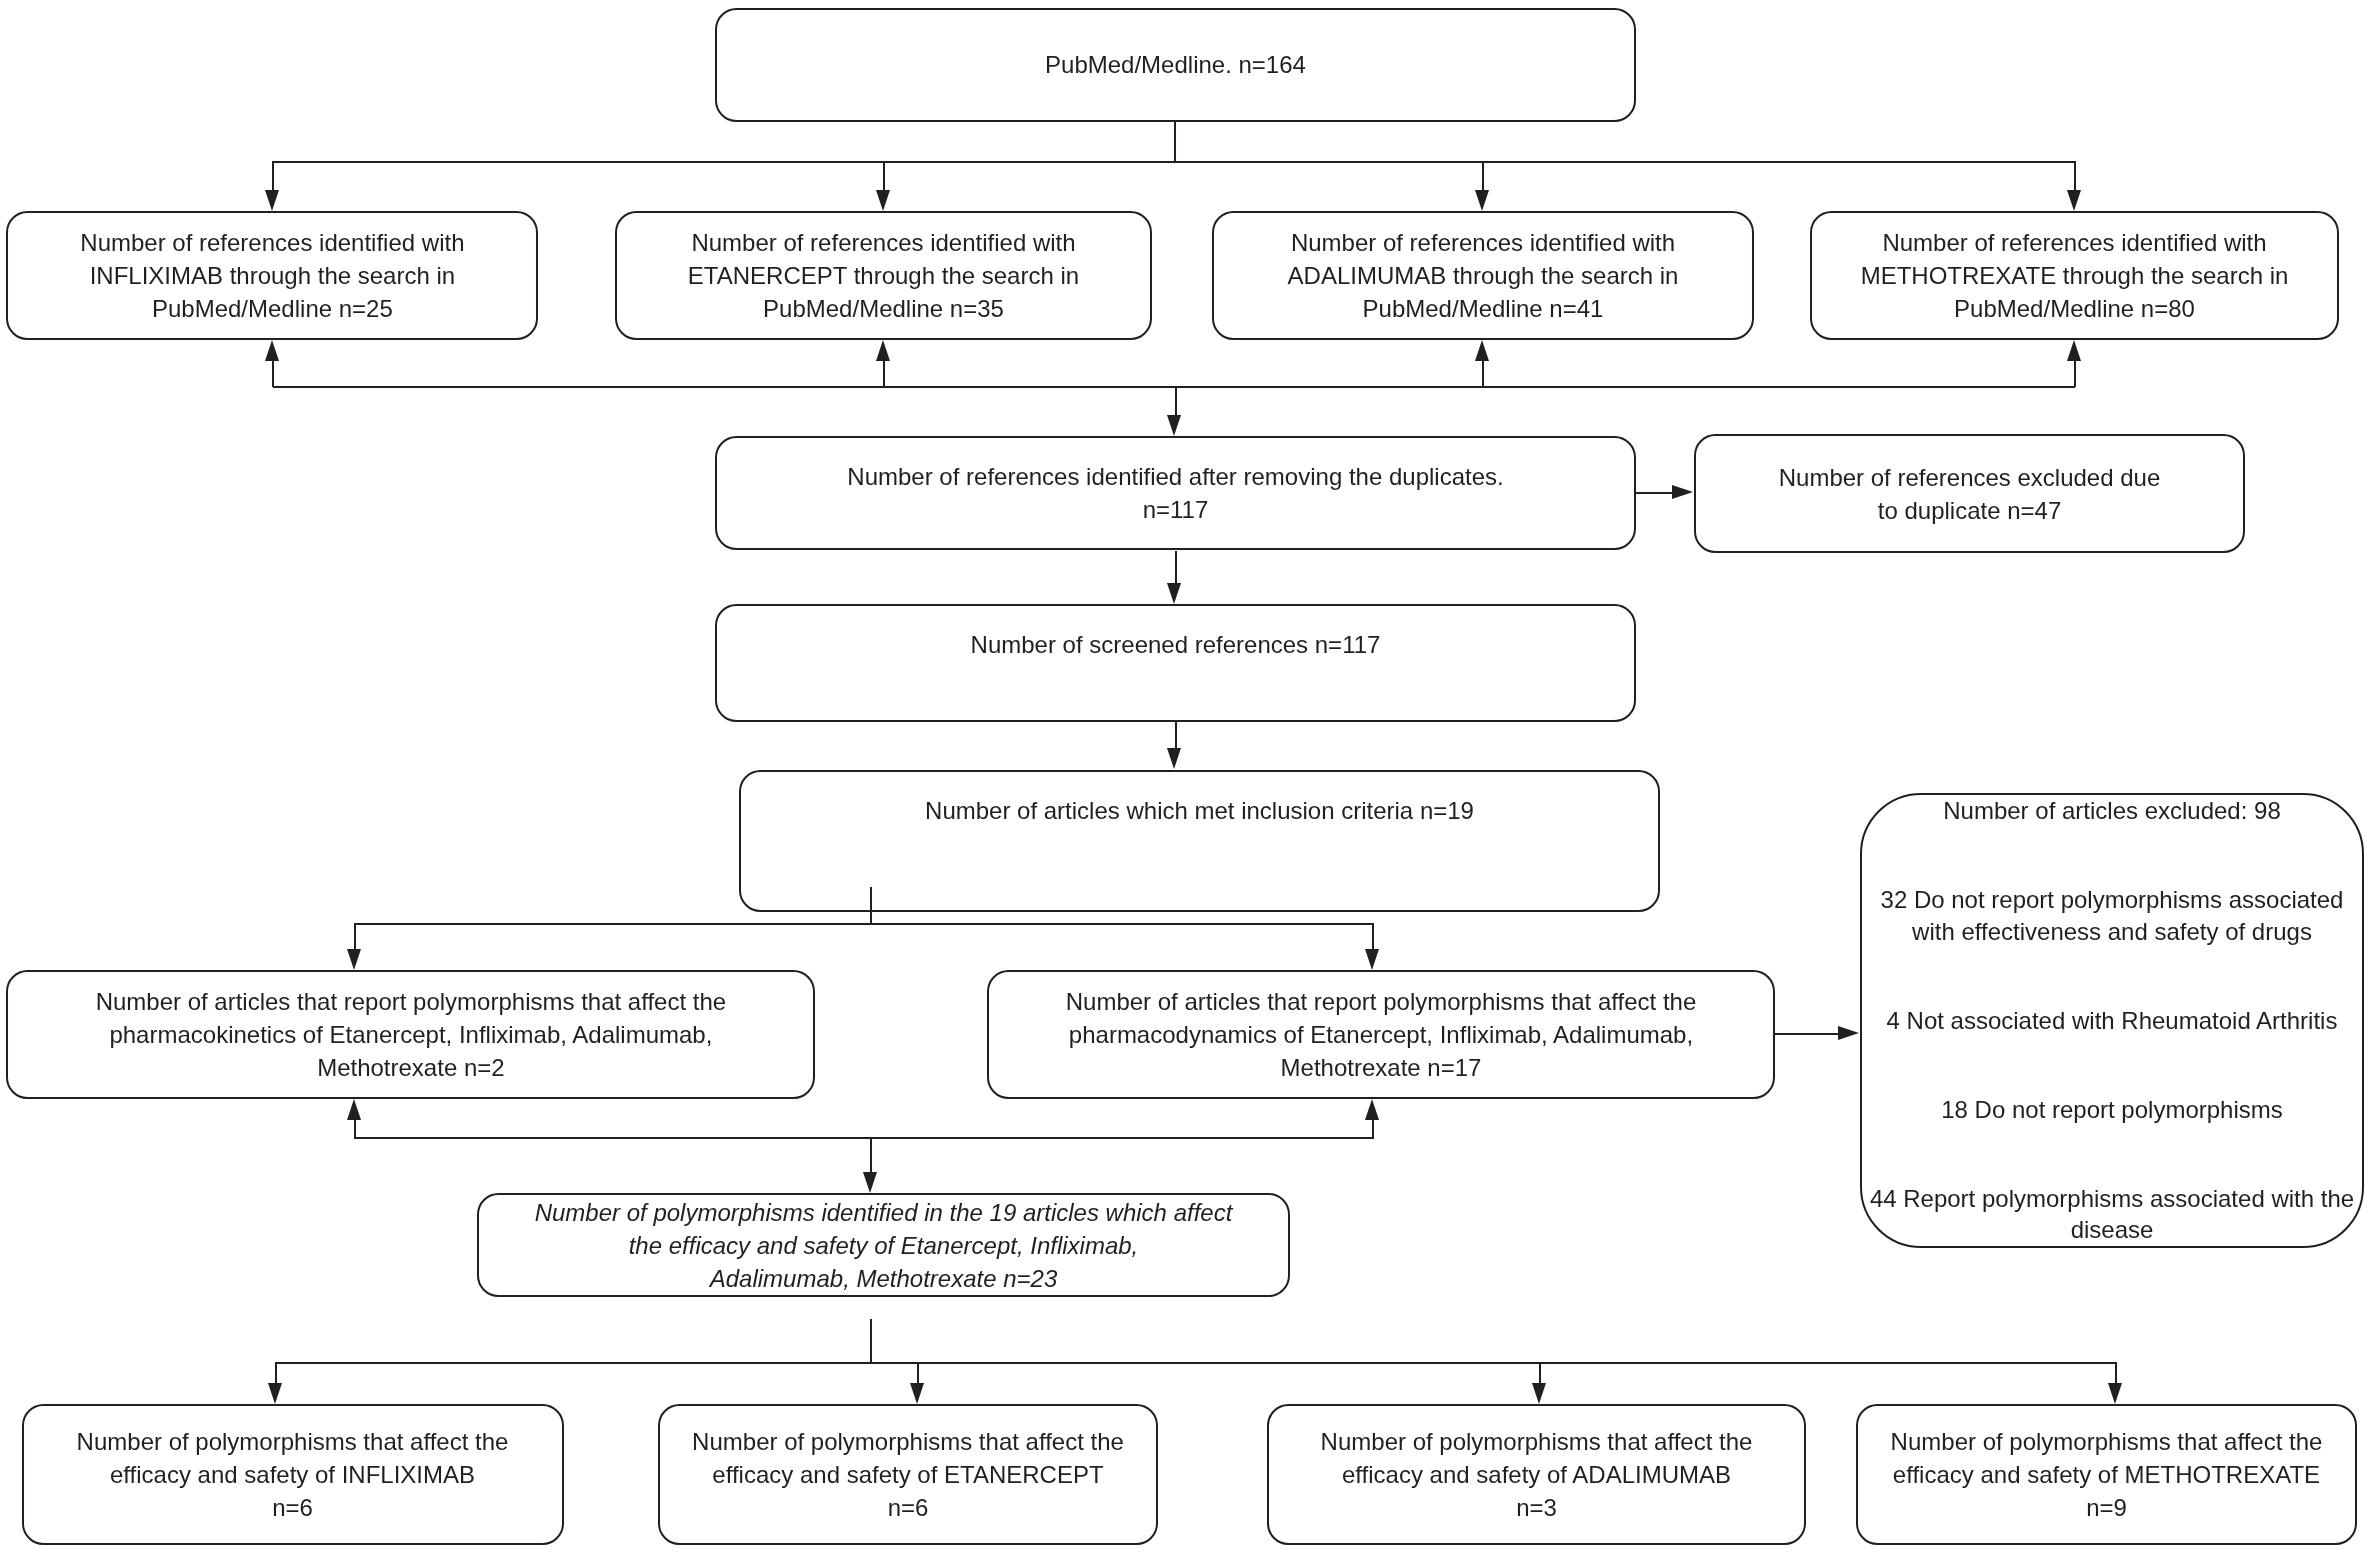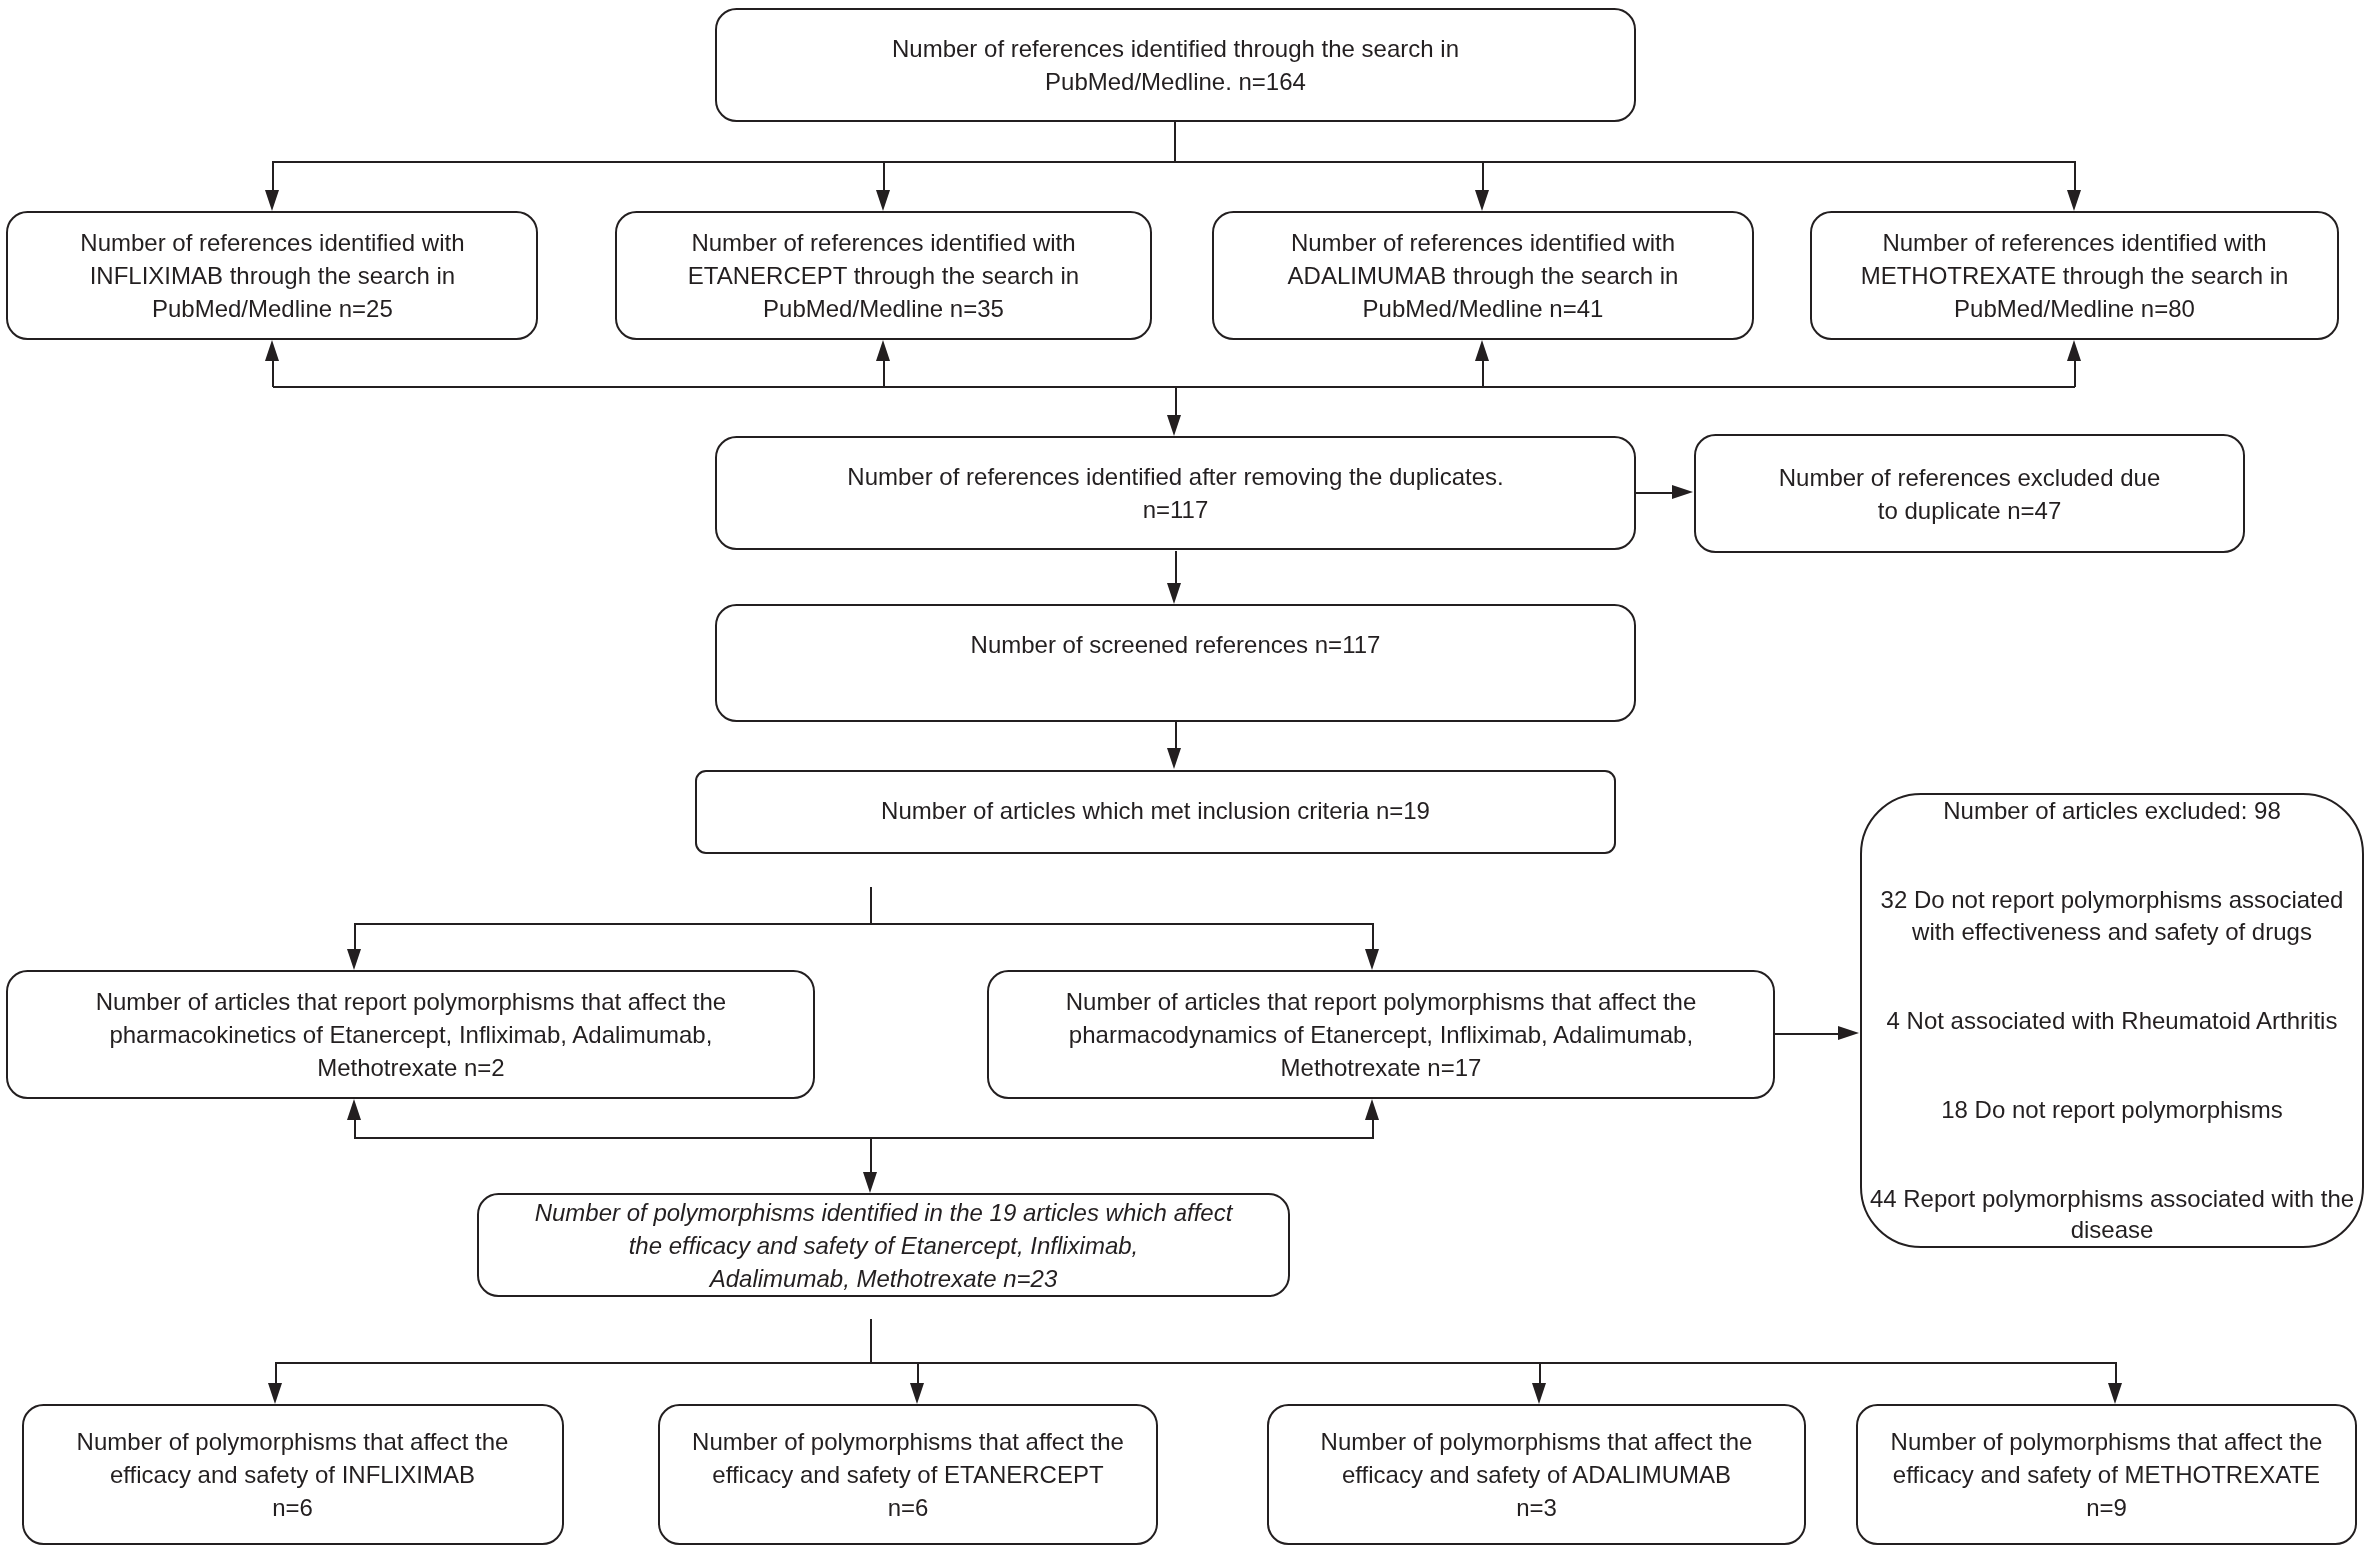--- a/index.html
+++ b/index.html
@@ -24,21 +24,20 @@
   .ah.down  { border-left:7.9px solid transparent; border-right:7.9px solid transparent; border-top:21.5px solid #231f20; }
   .ah.up    { border-left:7.9px solid transparent; border-right:7.9px solid transparent; border-bottom:21.5px solid #231f20; }
   .ah.right { border-top:7.9px solid transparent; border-bottom:7.9px solid transparent; border-left:21.5px solid #231f20; }
 </style>
 </head>
 <body>
 
 <div id="canvas">
 
   <div class="box" style="left:715px; top:7.9px; width:921px; height:114px;">
-    <div class="bline">Number of references identified through the search in</div>
     <div class="bline">PubMed/Medline. n=164</div>
   </div>
 
   <div class="box" style="left:6.4px; top:211px; width:532px; height:129px;">
     <div class="bline">Number of references identified with</div>
     <div class="bline">INFLIXIMAB through the search in</div>
     <div class="bline">PubMed/Medline n=25</div>
   </div>
   <div class="box" style="left:615px; top:211px; width:537px; height:129px;">
     <div class="bline">Number of references identified with</div>
@@ -63,21 +62,21 @@
 
   <div class="box" style="left:1694px; top:434px; width:551px; height:119px;">
     <div class="bline">Number of references excluded due</div>
     <div class="bline">to duplicate n=47</div>
   </div>
 
   <div class="box top-align" style="left:715px; top:604px; width:921px; height:118px;">
     <div class="bline">Number of screened references n=117</div>
   </div>
 
-  <div class="box top-align" style="left:695px; top:770px; width:921px; height:84px;border-radius:11px;">
+  <div class="box top-align" style="left:739px; top:770px; width:921px; height:142px;">
     <div class="bline">Number of articles which met inclusion criteria n=19</div>
   </div>
 
   <div class="box" style="left:6.4px; top:970px; width:809px; height:129px;">
     <div class="bline">Number of articles that report polymorphisms that affect the</div>
     <div class="bline">pharmacokinetics of Etanercept, Infliximab, Adalimumab,</div>
     <div class="bline">Methotrexate n=2</div>
   </div>
 
   <div class="box" style="left:987px; top:970px; width:788px; height:129px;">

